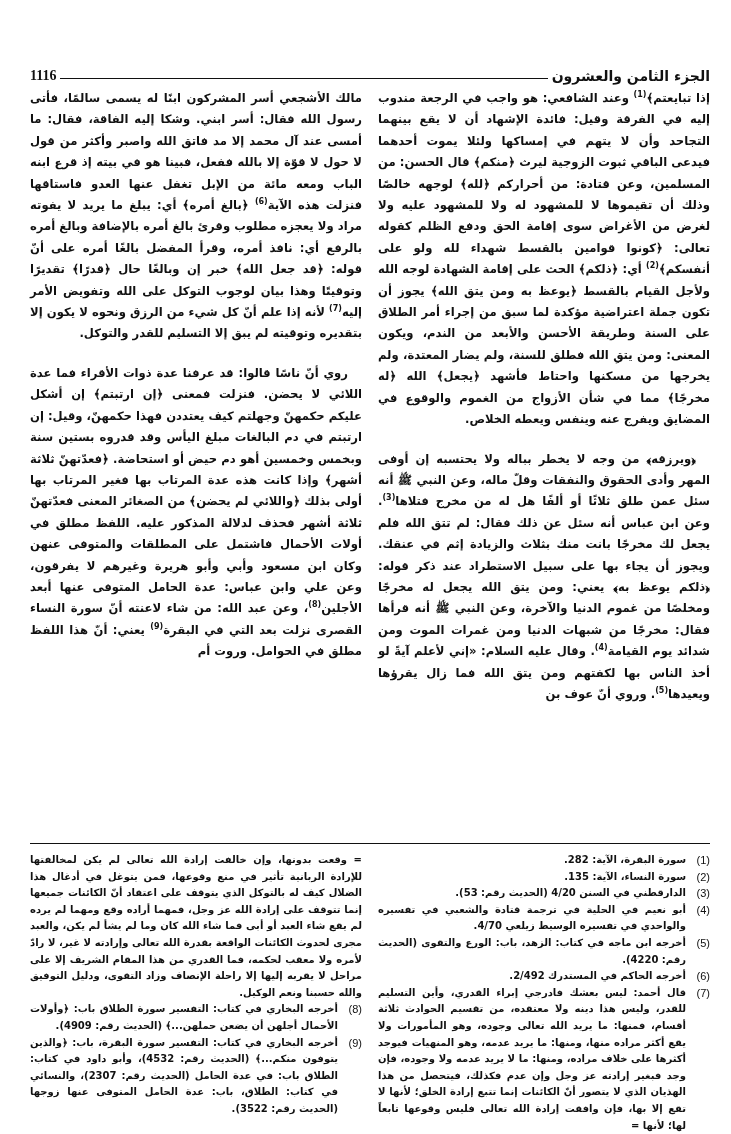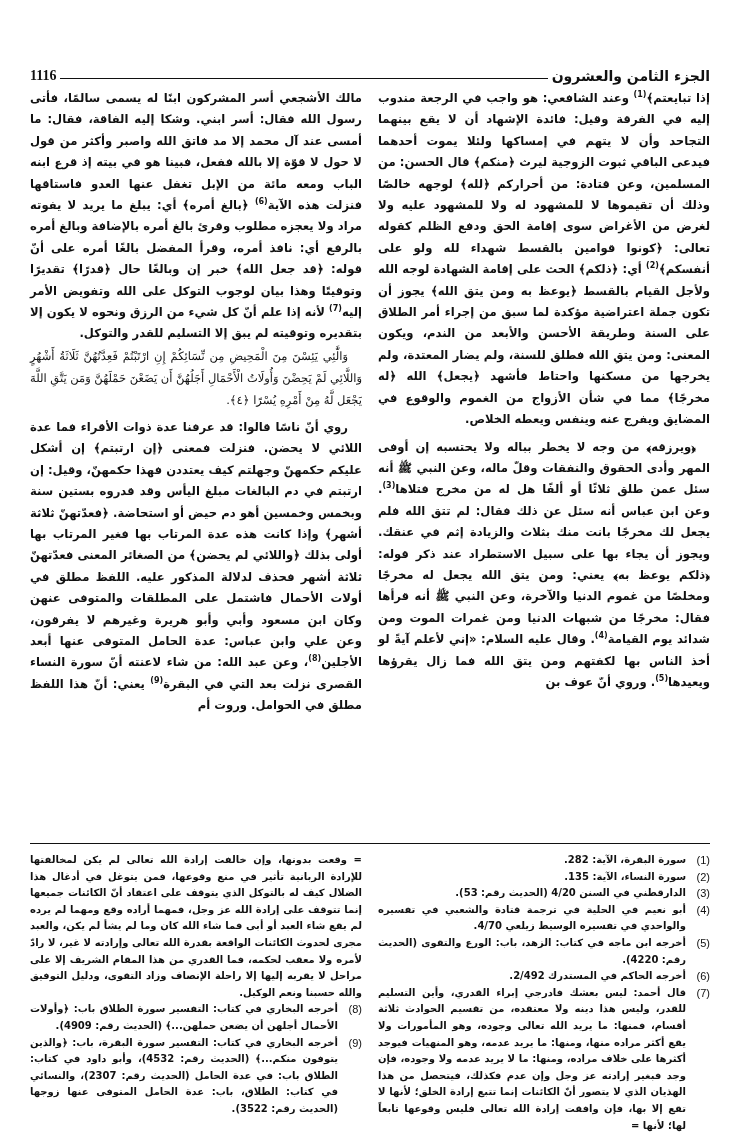--- a/index.html
+++ b/index.html
@@ -11,21 +11,21 @@
   .header {
     display: flex; align-items: flex-end; direction: rtl;
     height: 22px; border-bottom: 0;
   }
   .header .title { font-weight: bold; font-size: 14px; white-space: nowrap; }
   .header .rule { flex: 1; border-bottom: 1.5px solid #111; margin: 0 4px 5px 4px; }
   .header .pageno { font-family: Liberation Serif, serif; font-weight: bold; font-size: 14px; direction: ltr; }
   .cols { position: absolute; top: 26px; left: 0; width: 680px; display: flex; flex-direction: row; justify-content: space-between; }
   .col { width: 332px; direction: rtl; text-align: justify; font-size: 11.6px; line-height: 21.4px; font-weight: bold; }
   .col p { margin: 0; }
-  .col p.indent { text-indent: 14px; margin-top: 6px; }
+  .col p.indent { text-indent: 14px; margin-top: 18px; }
   .quran {
     font-family: "DejaVu Serif", serif; font-weight: normal; font-size: 11.5px;
     line-height: 22px; margin: 8px 0 6px 0; text-indent: 14px; text-align: justify;
   }
   sup { font-size: 8px; line-height: 0; }
   .rule-foot { position: absolute; top: 781px; left: 0; width: 680px; border-top: 1.6px solid #111; }
   .fncols { position: absolute; top: 790px; left: 0; width: 680px; display: flex; justify-content: space-between; }
   .fncol { width: 332px; direction: rtl; font-size: 10px; line-height: 16.6px; font-weight: bold; }
   .fn { display: flex; direction: rtl; }
   .fn .num { width: 24px; flex: none; font-family: "Liberation Sans", sans-serif; font-weight: normal; font-size: 11px; }
@@ -51,21 +51,20 @@
       </p>
       <p class="indent">
         <span>﴿ويرزقه﴾ من وجه لا يخطر بباله ولا يحتسبه إن أوفى المهر وأدى الحقوق والنفقات وقلّ ماله، وعن النبي ﷺ أنه سئل عمن طلق ثلاثًا أو ألفًا هل له من مخرج فتلاها</span><sup>(3)</sup><span>. وعن ابن عباس أنه سئل عن ذلك فقال: لم تتق الله فلم يجعل لك مخرجًا بانت منك بثلاث والزيادة إثم في عنقك. ويجوز أن يجاء بها على سبيل الاستطراد عند ذكر قوله: ﴿ذلكم يوعظ به﴾ يعني: ومن يتق الله يجعل له مخرجًا ومخلصًا من غموم الدنيا والآخرة، وعن النبي ﷺ أنه قرأها فقال: مخرجًا من شبهات الدنيا ومن غمرات الموت ومن شدائد يوم القيامة</span><sup>(4)</sup><span>. وقال عليه السلام: «إني لأعلم آيةً لو أخذ الناس بها لكفتهم ومن يتق الله فما زال يقرؤها ويعيدها</span><sup>(5)</sup><span>. وروي أنّ عوف بن</span>
       </p>
     </div>
 
     <div class="col">
       <p>
         <span>مالك الأشجعي أسر المشركون ابنًا له يسمى سالمًا، فأتى رسول الله فقال: أسر ابني. وشكا إليه الفاقة، فقال: ما أمسى عند آل محمد إلا مد فاتق الله واصبر وأكثر من قول لا حول لا قوّة إلا بالله ففعل، فبينا هو في بيته إذ قرع ابنه الباب ومعه مائة من الإبل تغفل عنها العدو فاستاقها فنزلت هذه الآية</span><sup>(6)</sup><span> ﴿بالغ أمره﴾ أي: يبلغ ما يريد لا يفوته مراد ولا يعجزه مطلوب وقرئ بالغ أمره بالإضافة وبالغ أمره بالرفع أي: نافذ أمره، وقرأ المفضل بالغًا أمره على أنّ قوله: ﴿قد جعل الله﴾ خبر إن وبالغًا حال ﴿قدرًا﴾ تقديرًا وتوقيتًا وهذا بيان لوجوب التوكل على الله وتفويض الأمر إليه</span><sup>(7)</sup><span> لأنه إذا علم أنّ كل شيء من الرزق ونحوه لا يكون إلا بتقديره وتوقيته لم يبق إلا التسليم للقدر والتوكل.</span>
       </p>
-      <p class="quran">وَالَّٰئِي يَئِسْنَ مِنَ الْمَحِيضِ مِن نِّسَائِكُمْ إِنِ ارْتَبْتُمْ فَعِدَّتُهُنَّ ثَلَاثَةُ أَشْهُرٍ وَاللَّائِي لَمْ يَحِضْنَ وَأُولَاتُ الْأَحْمَالِ أَجَلُهُنَّ أَن يَضَعْنَ حَمْلَهُنَّ وَمَن يَتَّقِ اللَّهَ يَجْعَل لَّهُ مِنْ أَمْرِهِ يُسْرًا ﴿٤﴾.</p>
       <p class="indent">
         <span>روي أنّ ناسًا قالوا: قد عرفنا عدة ذوات الأقراء فما عدة اللائي لا يحضن. فنزلت فمعنى ﴿إن ارتبتم﴾ إن أشكل عليكم حكمهنّ وجهلتم كيف يعتددن فهذا حكمهنّ، وقيل: إن ارتبتم في دم البالغات مبلغ اليأس وقد قدروه بستين سنة وبخمس وخمسين أهو دم حيض أو استحاضة. ﴿فعدّتهنّ ثلاثة أشهر﴾ وإذا كانت هذه عدة المرتاب بها فغير المرتاب بها أولى بذلك ﴿واللائي لم يحضن﴾ من الصغائر المعنى فعدّتهنّ ثلاثة أشهر فحذف لدلالة المذكور عليه. اللفظ مطلق في أولات الأحمال فاشتمل على المطلقات والمتوفى عنهن وكان ابن مسعود وأبي وأبو هريرة وغيرهم لا يفرقون، وعن علي وابن عباس: عدة الحامل المتوفى عنها أبعد الأجلين</span><sup>(8)</sup><span>، وعن عبد الله: من شاء لاعنته أنّ سورة النساء القصرى نزلت بعد التي في البقرة</span><sup>(9)</sup><span> يعني: أنّ هذا اللفظ مطلق في الحوامل. وروت أم</span>
       </p>
     </div>
   </div>
 
   <div class="rule-foot"></div>
 
   <div class="fncols">
     <div class="fncol">

